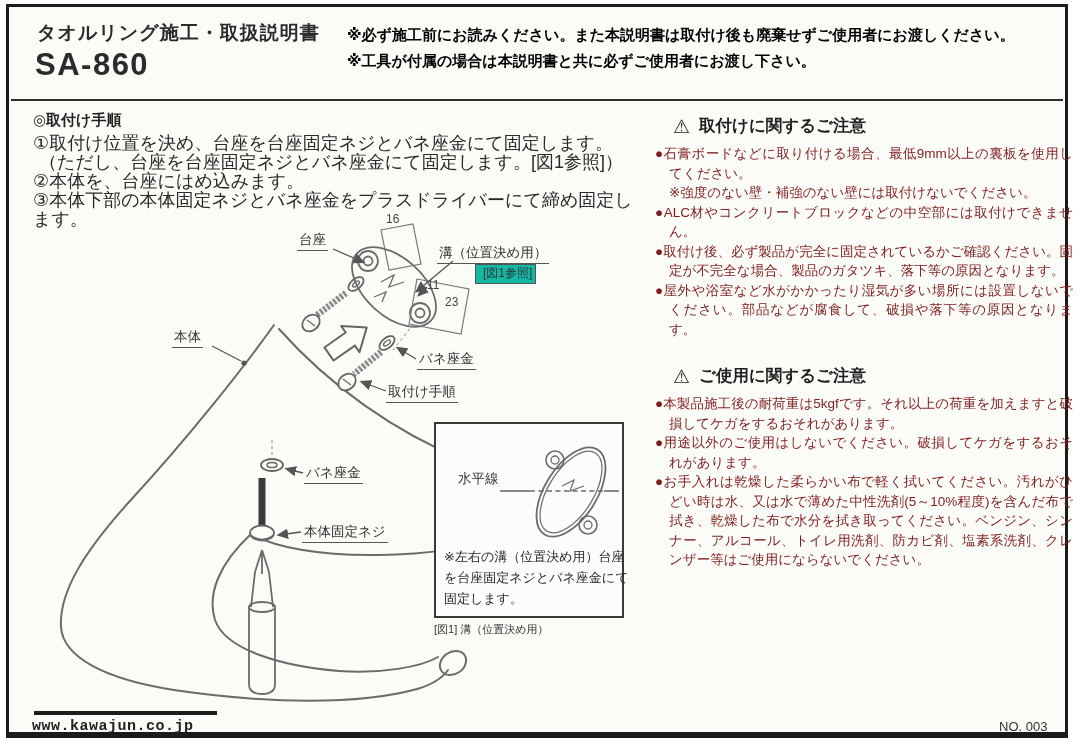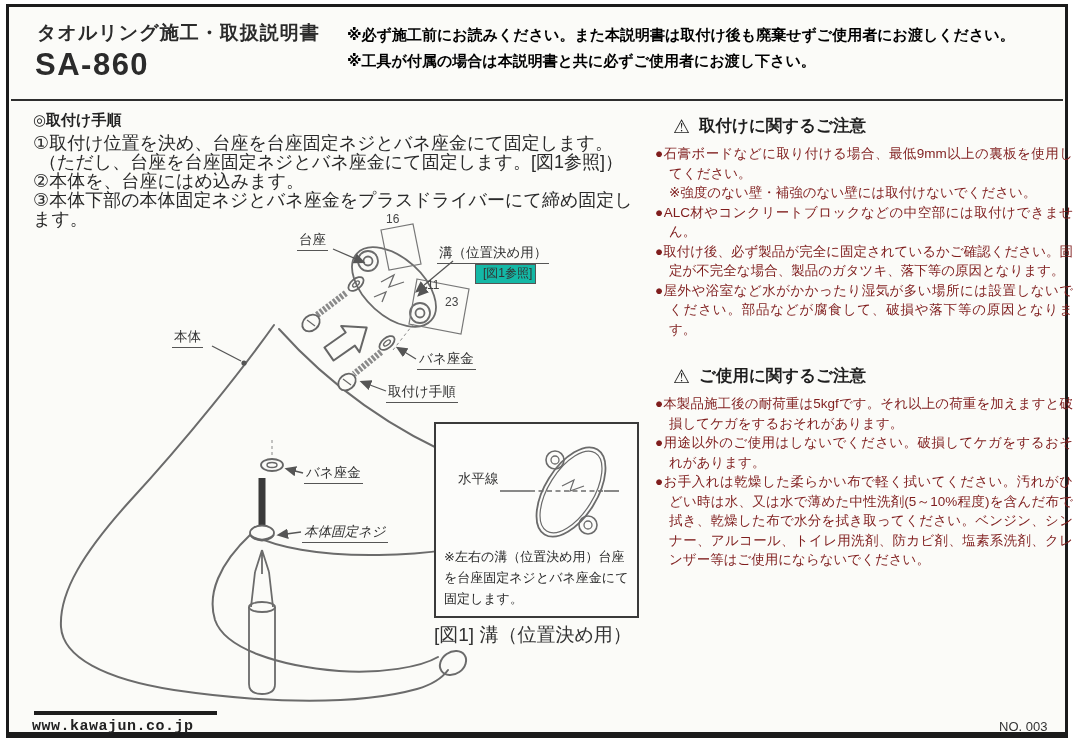--- a/index.html
+++ b/index.html
@@ -35,24 +35,24 @@
   .notice-item.sub{padding-left:28px;}
   .sec2{margin-top:26px;}
   
   .diagram{position:absolute;left:20px;top:195px;width:625px;height:520px;}
   .diagram svg{position:absolute;left:0;top:0;}
   .dlabel{position:absolute;font-size:13.5px;color:#333;white-space:nowrap;}
   .dlabel.u{border-bottom:1.5px solid #555;padding:0 2px 1px 2px;text-align:right;}
   .dim{position:absolute;font-size:12px;color:#444;}
   .figref{position:absolute;font-size:12px;color:#333;border:1.5px solid #555;padding:0 3px 1px 7px;background:#14b8a6;}
   
-  .fig1{position:absolute;left:405px;top:220px;width:205px;height:196px;border:2px solid #3a3a3a;background:#fcfcfa;box-sizing:border-box;}
+  .fig1{position:absolute;left:405px;top:220px;width:190px;height:196px;border:2px solid #3a3a3a;background:#fcfcfa;box-sizing:border-box;}
   .fig1 .hlabel{position:absolute;left:22px;top:46px;font-size:13.5px;color:#333;}
   .fig1 .note{position:absolute;left:8px;top:122px;width:190px;font-size:13px;line-height:21px;color:#2a2a2a;}
-  .fig1-cap{position:absolute;left:405px;top:420px;font-size:19px;color:#333;}
+  .fig1-cap{position:absolute;left:405px;top:420px;font-size:11px;color:#333;}
   
   .logo{position:absolute;left:24px;top:666px;font-size:37px;font-weight:800;letter-spacing:-1px;color:#1d1d1d;transform:scaleY(1.02);}
   .logo-bar{position:absolute;left:25px;top:704px;width:183px;height:4px;background:#1d1d1d;}
   .logo-url{position:absolute;left:23px;top:711px;font-family:"Liberation Mono","DejaVu Sans Mono",monospace;font-size:15px;font-weight:bold;color:#222;letter-spacing:0.5px;}
   .doc-no{position:absolute;left:990px;top:712px;font-size:13px;color:#333;}
 </style>
 </head>
 <body>
 
 <div class="sheet">
@@ -184,21 +184,21 @@
     <div class="dlabel u" style="left:268px;top:29px;">台座</div>
     <div class="dim" style="left:357px;top:10px;text-align:right;">16</div>
     <div class="dlabel u" style="left:408px;top:42px;">溝（位置決め用）</div>
     <div class="figref" style="left:446px;top:62px;">[図1参照]</div>
     <div class="dim" style="left:398px;top:76px;">11</div>
     <div class="dim" style="left:416px;top:93px;">23</div>
     <div class="dlabel u" style="left:143px;top:126px;">本体</div>
     <div class="dlabel u" style="left:388px;top:148px;">バネ座金</div>
     <div class="dlabel u" style="left:357px;top:181px;">取付け手順</div>
     <div class="dlabel u" style="left:275px;top:262px;">バネ座金</div>
-    <div class="dlabel u" style="left:273px;top:321px;font-style:italic;">本体固定ネジ</div>
+    <div class="dlabel u" style="left:273px;top:321px;">本体固定ネジ</div>
 
     <div class="fig1">
       <svg width="201" height="192" viewBox="0 0 201 192" style="left:0;top:0;">
         <g fill="none" stroke="#6b6b6b">
           <line x1="64" y1="67" x2="94" y2="67" stroke-width="1.6"></line>
           <line x1="94" y1="67" x2="168" y2="67" stroke-width="1.6" stroke-dasharray="5,3.5"></line>
           <line x1="168" y1="67" x2="183" y2="67" stroke-width="1.6"></line>
           <ellipse cx="135" cy="68" rx="26" ry="50" transform="rotate(32 135 68)" stroke-width="1.8"></ellipse>
           <ellipse cx="135" cy="68" rx="22.5" ry="46" transform="rotate(32 135 68)" stroke-width="1.2"></ellipse>
           <circle cx="119" cy="36" r="9" stroke-width="1.6"></circle>

